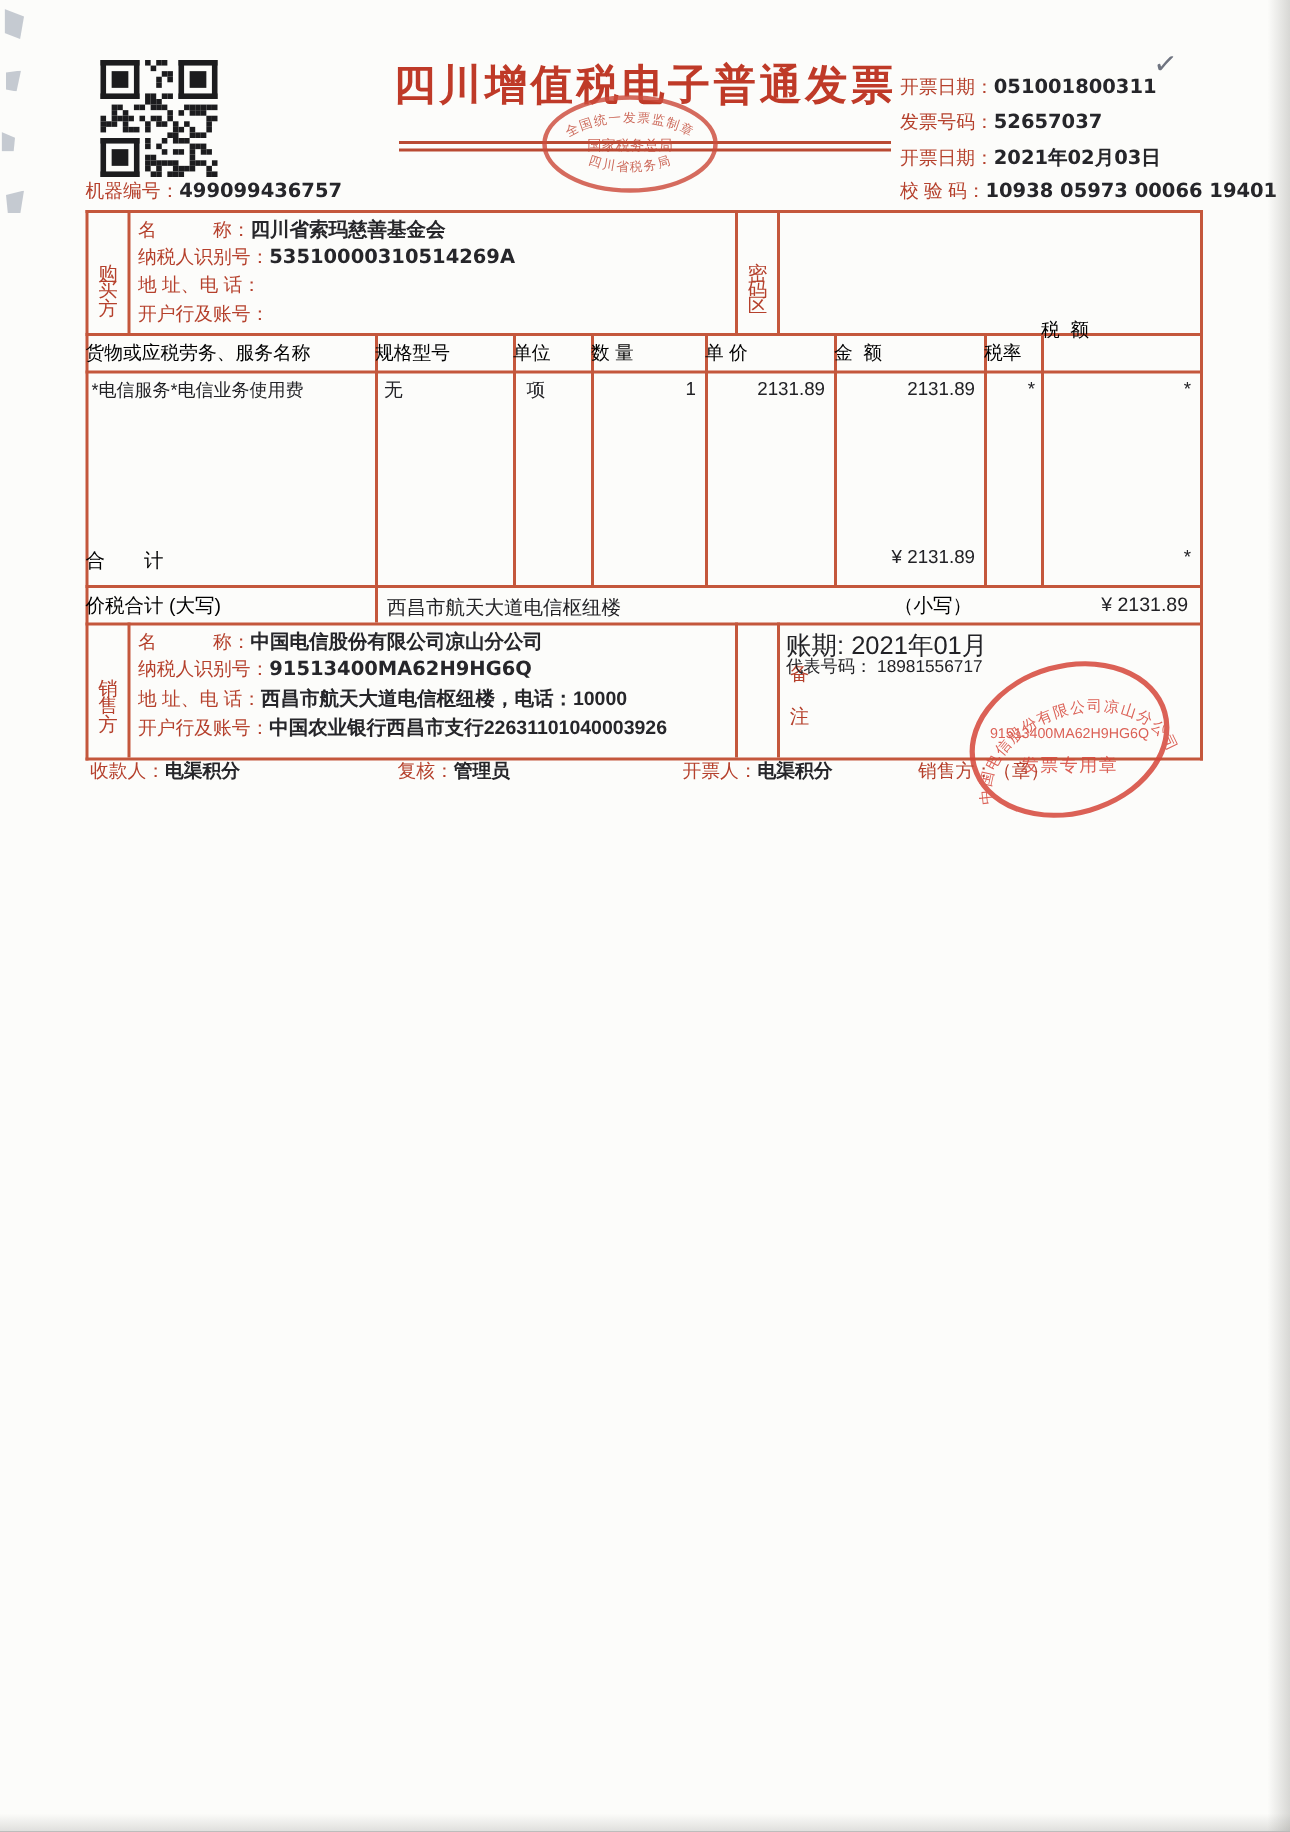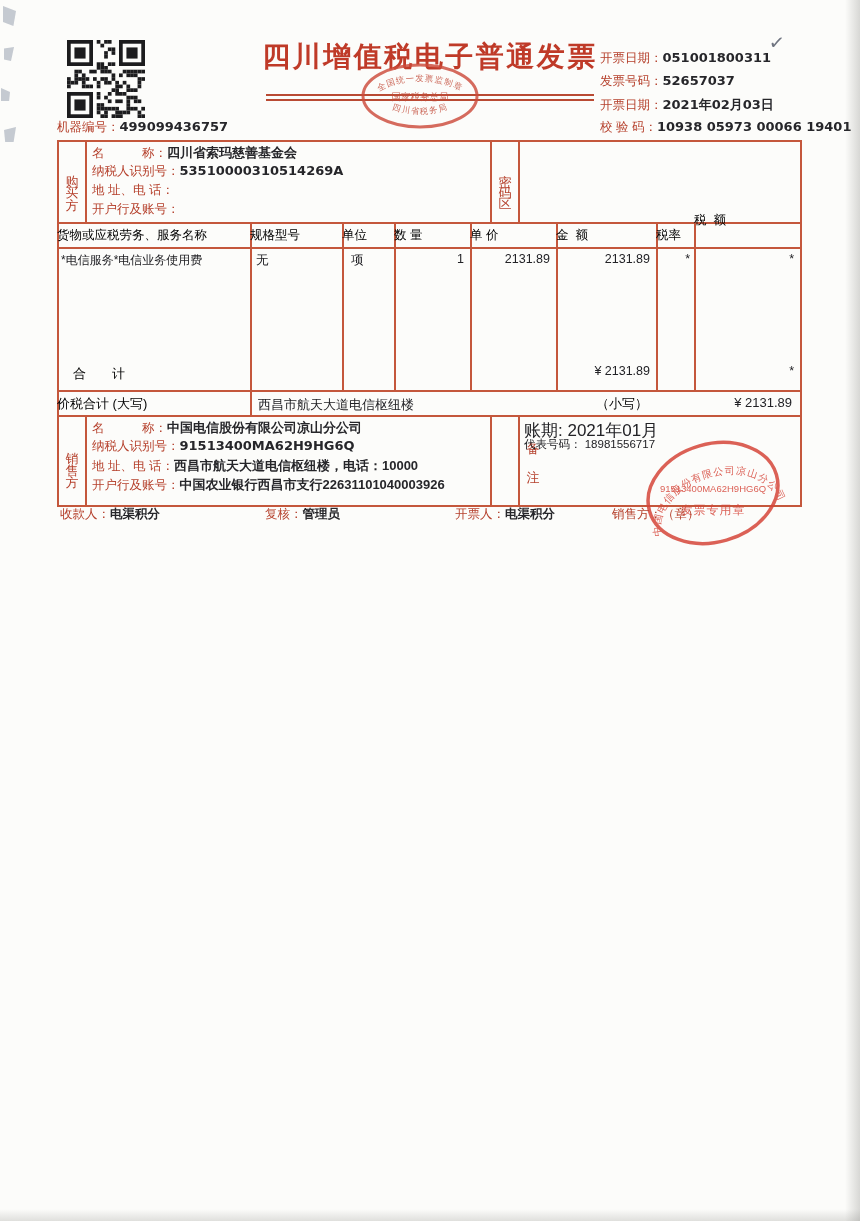--- a/index.html
+++ b/index.html
@@ -233,21 +233,21 @@
 
   <div class="cell" style="left:61px;top:252px;font-size:12px">*电信服务*电信业务使用费</div>
   <div class="cell" style="left:256px;top:252px">无</div>
   <div class="cell" style="left:351px;top:252px">项</div>
   <div class="cell" style="left:394px;top:252px;width:70px;text-align:right">1</div>
   <div class="cell" style="left:470px;top:252px;width:80px;text-align:right">2131.89</div>
   <div class="cell" style="left:556px;top:252px;width:94px;text-align:right">2131.89</div>
   <div class="cell" style="left:656px;top:252px;width:34px;text-align:right">*</div>
   <div class="cell" style="left:694px;top:252px;width:100px;text-align:right">*</div>
 
-  <div class="hcell" style="left:73px;top:365px;width:169px;font-size:13px">合　　计</div>
+  <div class="hcell" style="left:57px;top:365px;width:169px;font-size:13px">合　　计</div>
   <div class="cell" style="left:556px;top:364px;width:94px;text-align:right">¥ 2131.89</div>
   <div class="cell" style="left:694px;top:364px;width:100px;text-align:right">*</div>
 
   <div class="hcell" style="left:57px;top:395px;width:193px;font-size:13px">价税合计 (大写)</div>
   <div class="cell" style="left:258px;top:396px;font-size:13px">西昌市航天大道电信枢纽楼</div>
   <div class="hcell" style="left:596px;top:395px;width:70px;font-size:13px">（小写）</div>
   <div class="cell" style="left:690px;top:395px;width:102px;text-align:right;font-size:13px">¥ 2131.89</div>
 
   <div class="sidecell" style="left:58px;top:421px;width:27px;height:74px;letter-spacing:11px">销售方</div>
   <div class="frow" style="left:92px;top:419px"><span class="lbl">名　　　称：</span><span class="val">中国电信股份有限公司凉山分公司</span></div>

